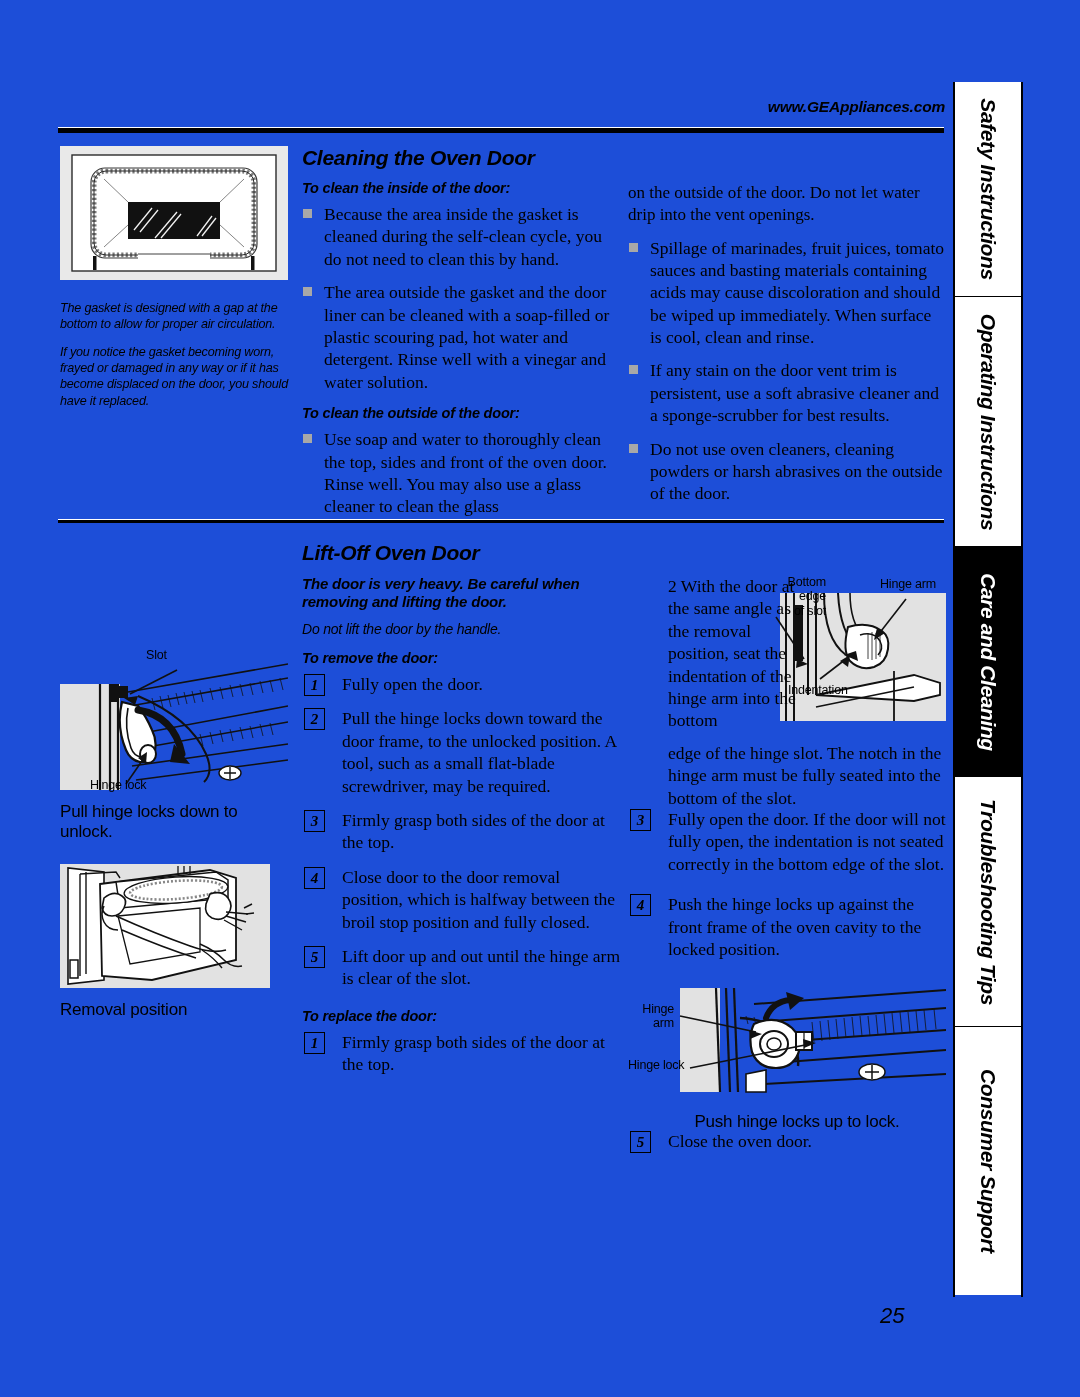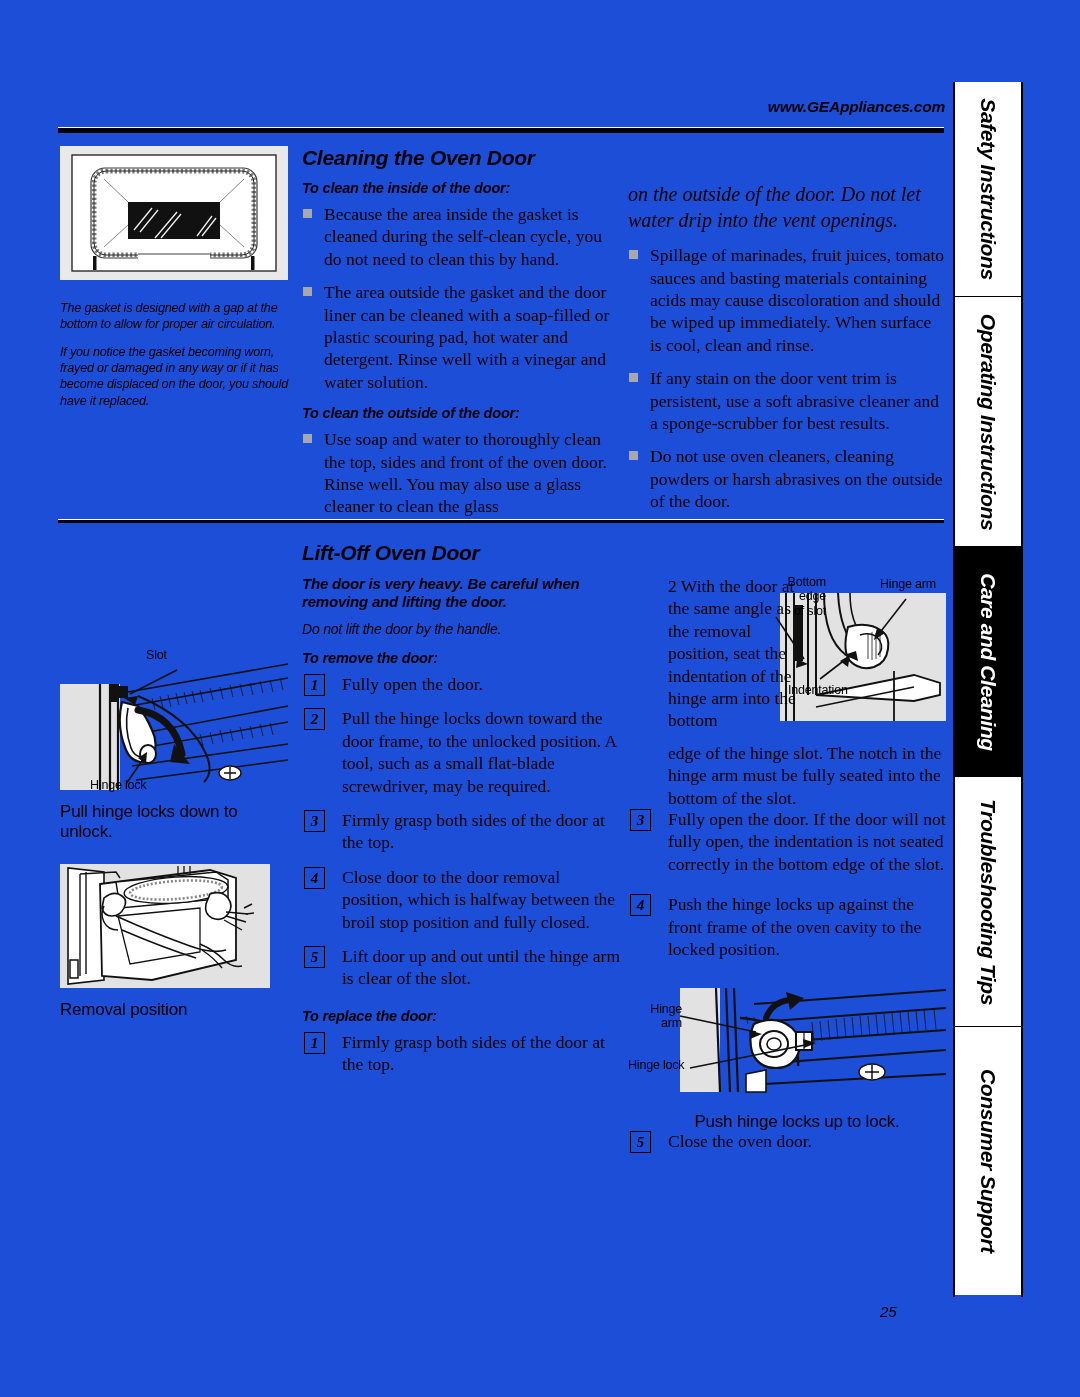--- a/index.html
+++ b/index.html
@@ -201,21 +201,21 @@
   }
   .tab.active .tab-label { color: #fff; }
 
   
   .page-number {
     position: absolute;
     left: 880px;
     top: 1303px;
     font-family: "Liberation Sans", sans-serif;
     font-style: italic;
-    font-size: 15px;
+    font-size: 22px;
   }
 
   
   svg.art { display: block; }
 </style>
 </head>
 <body>
 
 <div class="page">
 
@@ -269,21 +269,21 @@
       <li><span class="sq"></span><span>Because the area inside the gasket is cleaned during the self-clean cycle, you do not need to clean this by hand.</span></li>
       <li><span class="sq"></span><span>The area outside the gasket and the door liner can be cleaned with a soap-filled or plastic scouring pad, hot water and detergent. Rinse well with a vinegar and water solution.</span></li>
     </ul>
     <h3 class="sub-title" style="margin-top:12px;">To clean the outside of the door:</h3>
     <ul class="bl">
       <li><span class="sq"></span><span>Use soap and water to thoroughly clean the top, sides and front of the oven door. Rinse well. You may also use a glass cleaner to clean the glass</span></li>
     </ul>
   </div>
 
   <div class="col-right" style="top:182px;">
-    <p style="font-size:20px;line-height:1.28;margin:0 0 11px 0;font-style:italic;">on the outside of the door. Do not let water drip into the vent openings.</p>
+    <p style="font-size:17px;line-height:1.28;margin:0 0 11px 0;">on the outside of the door. Do not let water drip into the vent openings.</p>
     <ul class="bl">
       <li><span class="sq"></span><span>Spillage of marinades, fruit juices, tomato sauces and basting materials containing acids may cause discoloration and should be wiped up immediately. When surface is cool, clean and rinse.</span></li>
       <li><span class="sq"></span><span>If any stain on the door vent trim is persistent, use a soft abrasive cleaner and a sponge-scrubber for best results.</span></li>
       <li><span class="sq"></span><span>Do not use oven cleaners, cleaning powders or harsh abrasives on the outside of the door.</span></li>
     </ul>
   </div>
 
   <div class="section-rule"></div>
 
   <div class="col-mid" style="top:541px;">
@@ -554,21 +554,21 @@
         <path d="M244 77 v14 M237 84 h14" stroke="#111" stroke-width="1.5"></path>
 
         <path d="M118 86 L138 82 L138 104 L118 104 Z" fill="#fff" stroke="#111" stroke-width="1.6"></path>
 
         <path d="M52 28 L128 44" stroke="#111" stroke-width="1.6"></path>
         <path d="M134 46 l-13 -4 l1 9 z" fill="#111"></path>
 
         <path d="M62 80 L182 56" stroke="#111" stroke-width="1.6"></path>
         <path d="M188 55 l-13 -4 l1 9 z" fill="#111"></path>
       </svg>
-      <span class="fig-lbl" style="left:8px;top:14px;width:46px;text-align:right;">
+      <span class="fig-lbl" style="left:0;top:14px;width:46px;text-align:right;">
         <span>Hinge</span><br>
         <span>arm</span>
       </span>
       <span class="fig-lbl" style="left:0px;top:70px;">Hinge lock</span>
     </div>
     <div class="fig-cap" style="text-align:center;padding-left:20px;">Push hinge locks up to lock.</div>
   </div>
 
   <div class="col-right" style="top:1130px;">
     <ol class="steps">

